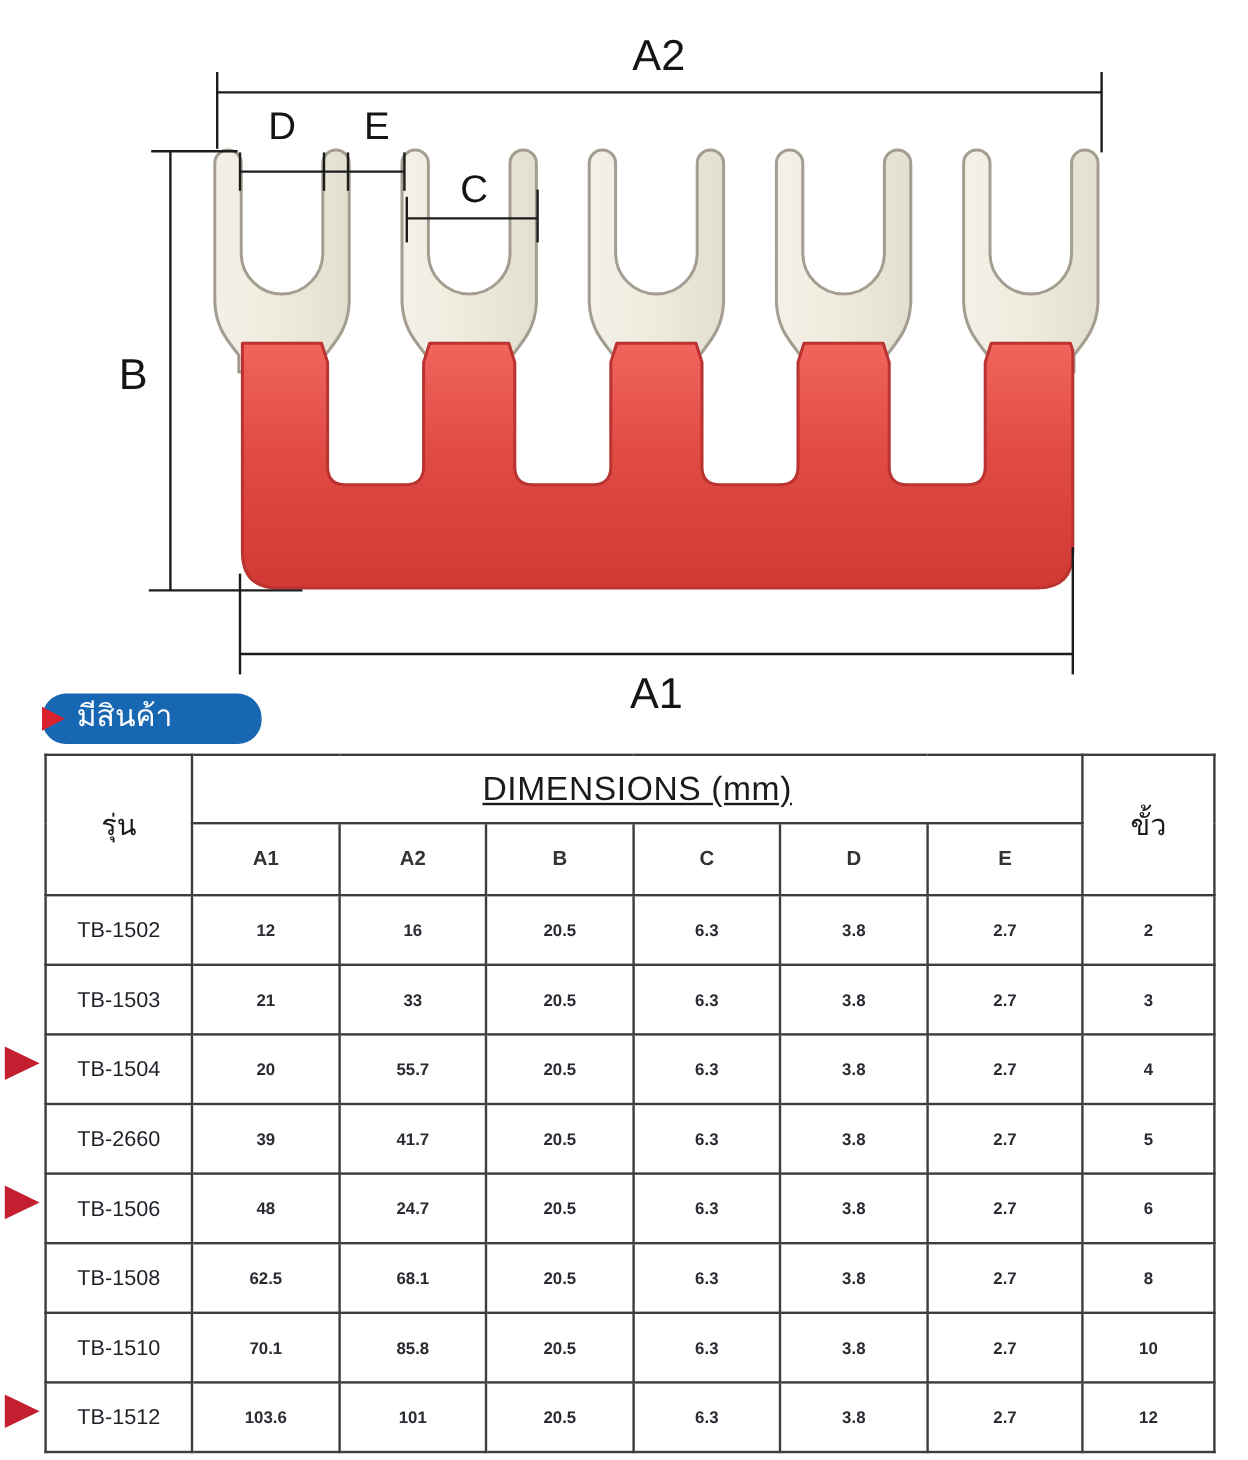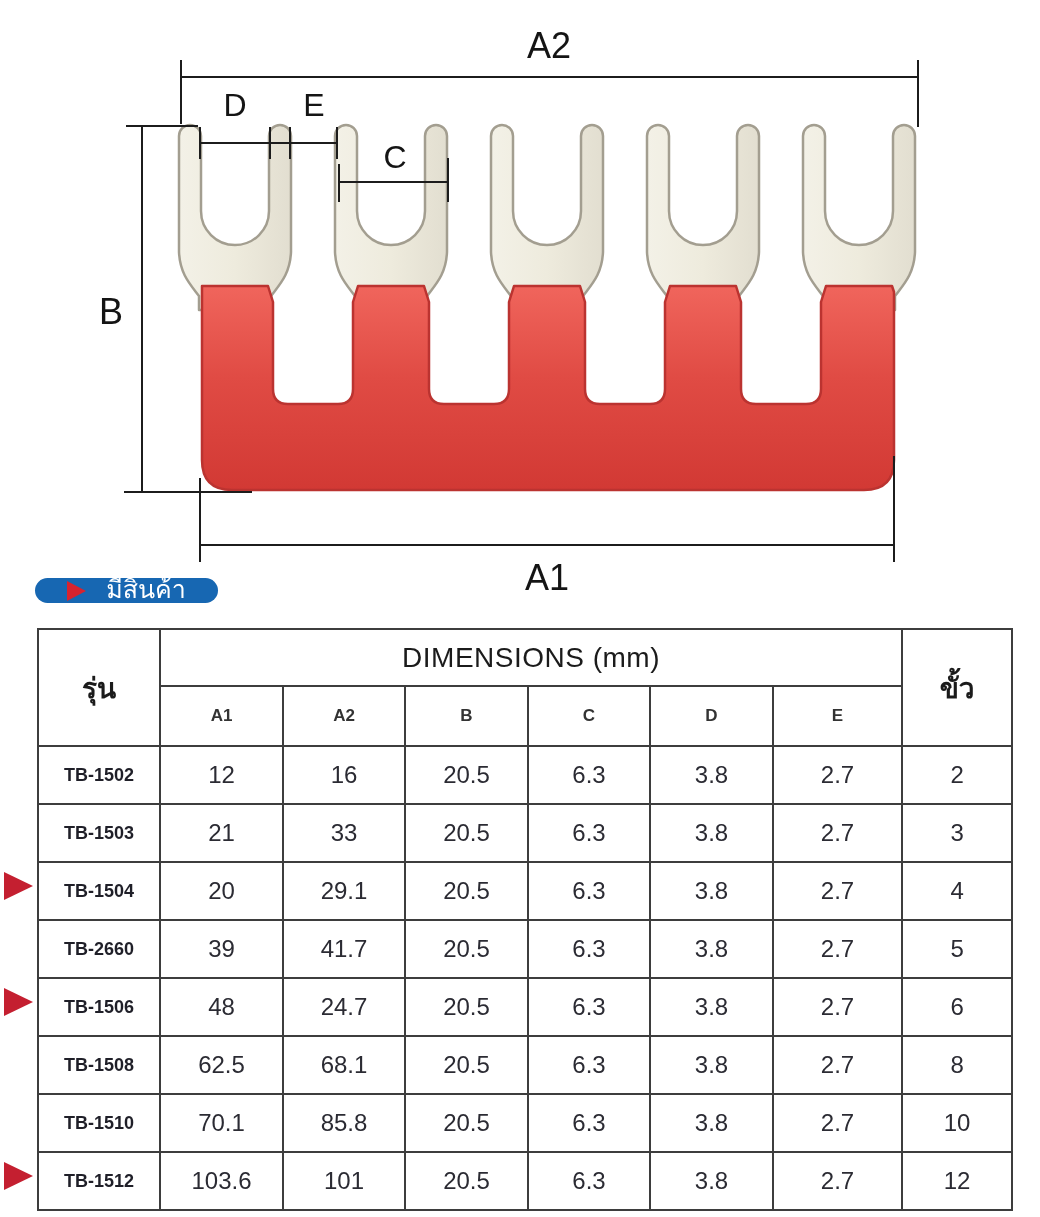--- a/index.html
+++ b/index.html
@@ -7,44 +7,44 @@
     width:1040px;height:1217px;background:#ffffff;position:relative;
     font-family:"Liberation Sans", sans-serif;color:#222;
   }
   
   .diagram{position:absolute;left:0;top:0;width:1040px;height:620px;}
   .dim-line{stroke:#1c1c1c;stroke-width:2;fill:none;}
   .dim-label{fill:#141414;font-size:36px;font-family:"Liberation Sans",sans-serif;text-anchor:middle;}
   .dim-label-sm{fill:#141414;font-size:32px;font-family:"Liberation Sans",sans-serif;text-anchor:middle;}
   
   .stock-badge{
-    position:absolute;left:35px;top:578px;width:183px;height:25px;
-    border-radius:20px;display:flex;align-items:center;justify-content:center;gap:20px;
+    position:absolute;left:35px;top:578px;width:183px;height:42px;
+    border-radius:20px;display:flex;align-items:center;justify-content:flex-start;gap:10px;
   }
   .badge-arrow{width:0;height:0;border-top:10px solid transparent;border-bottom:10px solid transparent;border-left:19px solid #d8232f;}
   .badge-text{color:#ffffff;font-size:25px;font-weight:500;line-height:1;padding-bottom:3px;}
   
   .stock-arrow{
     position:absolute;left:4px;width:0;height:0;
     border-top:14px solid transparent;border-bottom:14px solid transparent;
     border-left:29px solid #c41f30;
   }
   
   .spec-table{
     position:absolute;left:37px;top:628px;width:974px;height:575px;
     border-collapse:collapse;table-layout:fixed;background:#fff;
   }
   .spec-table th,.spec-table td{
     border:2px solid #3d3d3d;text-align:center;vertical-align:middle;padding:0;
   }
-  .th-model,.th-poles{font-size:28px;font-weight:700;color:#1b1b1b;}
-  .th-dims{font-size:28px;font-weight:400;letter-spacing:0.5px;color:#1b1b1b;height:55px;}
+  .th-model,.th-poles{font-size:24px;font-weight:400;color:#1b1b1b;}
+  .th-dims{font-size:28px;font-weight:400;letter-spacing:0.5px;color:#1b1b1b;height:55px;text-decoration:underline;}
   .th-dimcol{font-size:17px;font-weight:700;color:#333;height:58px;}
-  .td-model{font-size:18px;font-weight:700;color:#1f1f28;}
-  .td-value,.td-poles{font-size:24px;font-weight:400;color:#2b2b33;}
+  .td-model{font-size:18px;font-weight:400;color:#1f1f28;}
+  .td-value,.td-poles{font-size:14px;font-weight:700;color:#2b2b33;}
   .data-row{height:58px;}
 </style>
 </head>
 <body>
 
 <svg class="diagram" viewBox="0 0 1040 620">
   <defs>
     <linearGradient id="redGrad" x1="0" y1="0" x2="0" y2="1">
       <stop offset="0" stop-color="#f0655c"></stop>
       <stop offset="0.45" stop-color="#e04b44"></stop>
@@ -161,21 +161,21 @@
         <td class="td-value">20.5</td>
         <td class="td-value">6.3</td>
         <td class="td-value">3.8</td>
         <td class="td-value">2.7</td>
         <td class="td-poles">3</td>
   </tr>
       <tr class="data-row">
     <td class="td-model">TB-1504</td>
 
     <td class="td-value">20</td>
-        <td class="td-value">29.1</td>
+        <td class="td-value">55.7</td>
         <td class="td-value">20.5</td>
         <td class="td-value">6.3</td>
         <td class="td-value">3.8</td>
         <td class="td-value">2.7</td>
         <td class="td-poles">4</td>
   </tr>
       <tr class="data-row">
     <td class="td-model">TB-2660</td>
 
     <td class="td-value">39</td>

